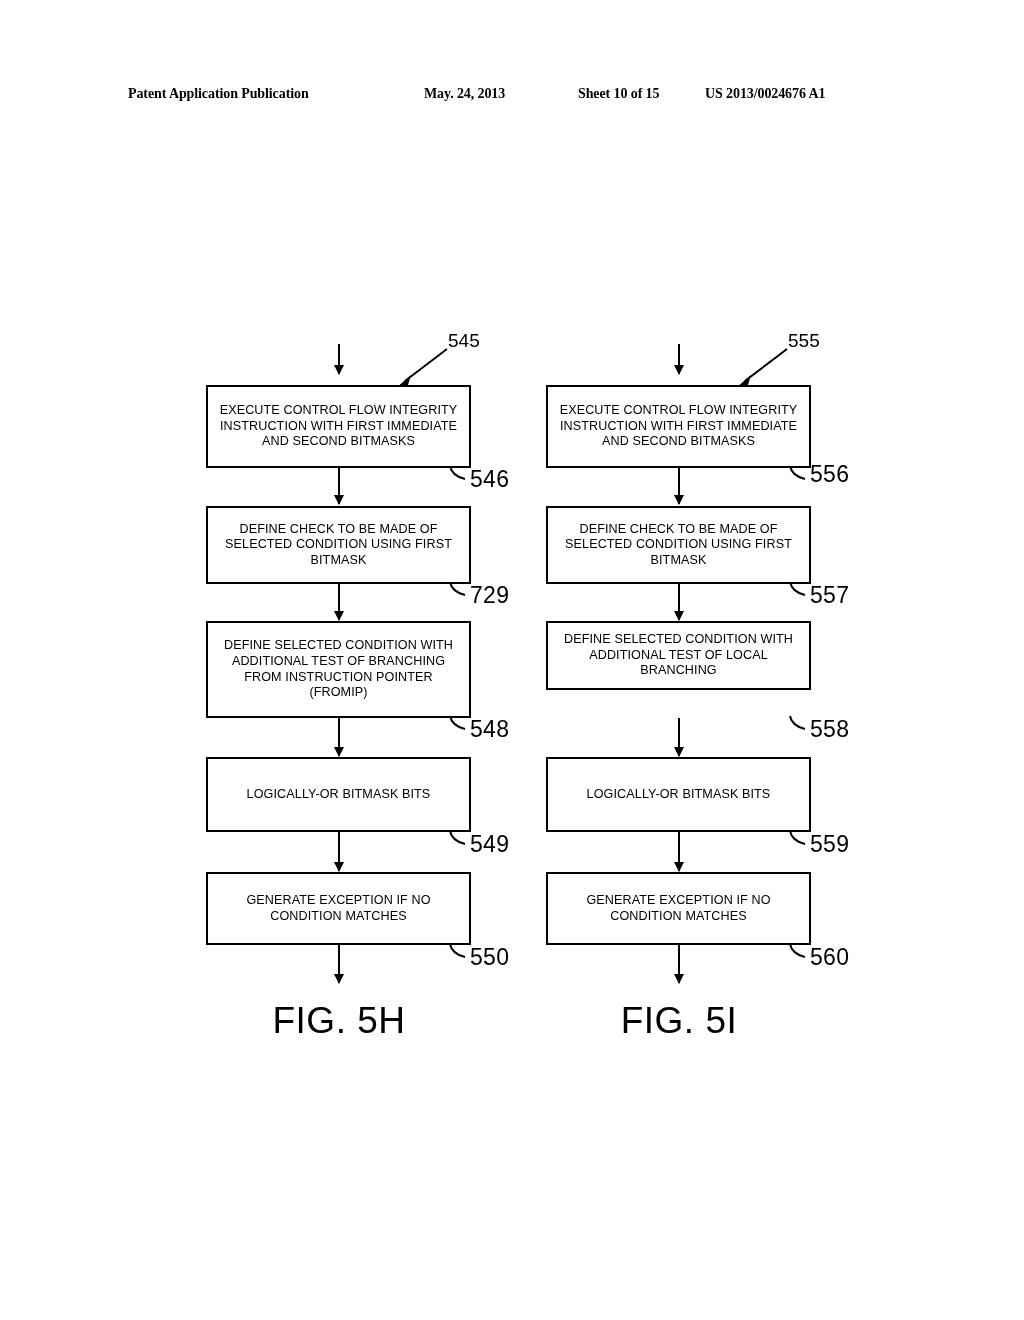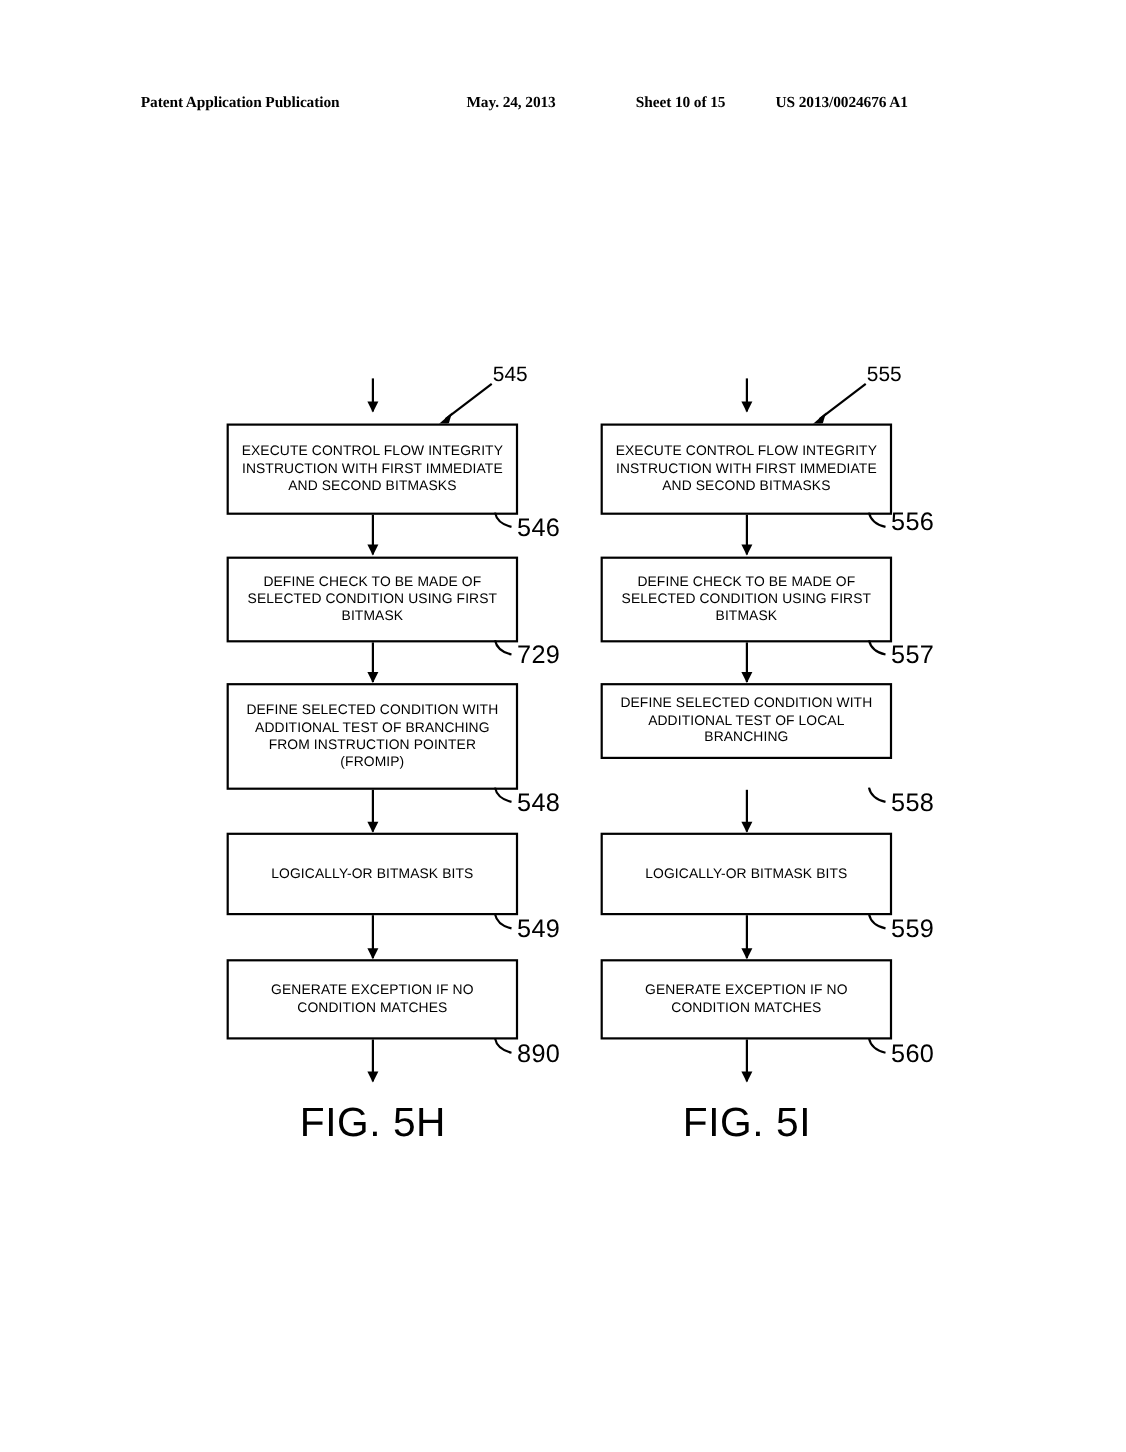--- a/index.html
+++ b/index.html
@@ -207,21 +207,21 @@
   <div class="conn" style="top:832px; height:39px;"></div>
 
   <div class="node" style="top:872px; height:73px;">
     <span class="node-text">GENERATE EXCEPTION IF NO CONDITION MATCHES</span>
   </div>
   <div class="ref-leader" style="left:268px; top:942px;">
     <svg width="22" height="18" viewBox="0 0 22 18">
       <path d="M2,2 Q4,12 17,15" stroke="#000" stroke-width="2" fill="none"></path>
     </svg>
   </div>
-  <div class="ref" style="left:290px; top:944px;">890</div>
+  <div class="ref" style="left:290px; top:944px;">550</div>
 
   <div class="conn" style="top:945px; height:38px;"></div>
 
   <div class="fig-caption" style="left:19px; top:1000px; width:280px;">FIG. 5H</div>
 </div>
 
 <div class="chart" id="chart-right">
 
   <div class="conn" style="top:344px; height:30px;"></div>
 

